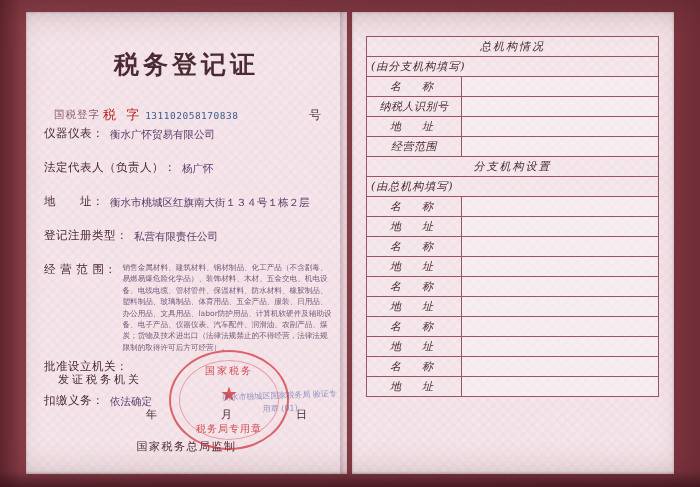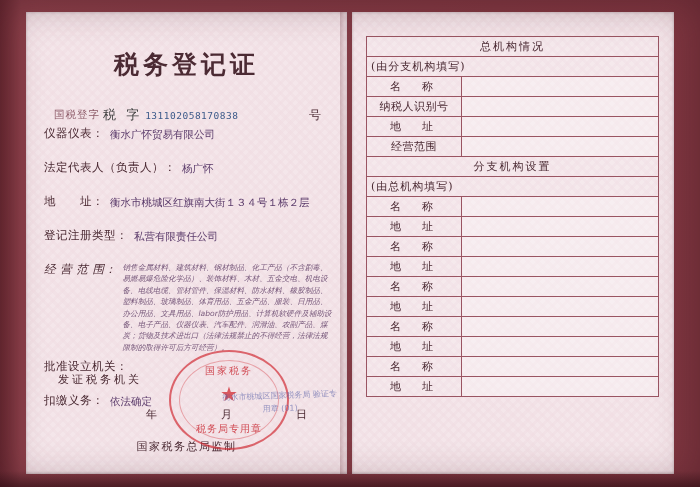--- a/index.html
+++ b/index.html
@@ -108,21 +108,21 @@
   }
   .serial-prefix {
     color: #7a4150;
     letter-spacing: 1px;
     opacity: 0.85;
   }
   .serial-word {
     font-family: "DejaVu Serif", serif;
     font-size: 13px;
     letter-spacing: 3px;
-    color: #404040;
+    color: #b91c1c;
   }
   .serial-number {
     font-family: "DejaVu Sans Mono", monospace;
     font-size: 9.5px;
     color: #3c5a8a;
     letter-spacing: 0.5px;
   }
   .serial-tail {
     margin-left: auto;
     font-family: "DejaVu Serif", serif;
@@ -259,20 +259,21 @@
 
   
   #right-table {
     position: absolute;
     left: 366px;
     top: 36px;
     width: 293px;
     border: 1.5px solid #8a4250;
     border-collapse: collapse;
     background: rgba(255,255,255,0.12);
+    font-style: italic;
   }
   #right-table td {
     border: 1px solid #9a5462;
     font-family: "DejaVu Serif", serif;
     font-size: 11px;
     color: #4a2932;
     height: 19px;
     padding: 0 4px;
   }
   td.hdr {
@@ -349,21 +350,21 @@
       <div class="field-row">
         <span class="field-label">地　　址：</span>
         <span class="field-value">衡水市桃城区红旗南大街１３４号１栋２层</span>
       </div>
 
       <div class="field-row">
         <span class="field-label">登记注册类型：</span>
         <span class="field-value">私营有限责任公司</span>
       </div>
 
-      <div class="field-row" style="min-height:74px;font-style:italic;">
+      <div class="field-row" style="min-height:74px;">
         <span class="field-label">经 营 范 围：</span>
         <span class="scope-block">销售金属材料、建筑材料、钢材制品、化工产品（不含剧毒、易燃易爆危险化学品）、装饰材料、木材、五金交电、机电设备、电线电缆、管材管件、保温材料、防水材料、橡胶制品、塑料制品、玻璃制品、体育用品、五金产品、服装、日用品、办公用品、文具用品、labor防护用品、计算机软硬件及辅助设备、电子产品、仪器仪表、汽车配件、润滑油、农副产品、煤炭；货物及技术进出口（法律法规禁止的不得经营，法律法规限制的取得许可后方可经营）。</span>
       </div>
 
       <div class="field-row">
         <span class="field-label">批准设立机关：</span>
         <span class="field-value"></span>
       </div>
 
       <div class="field-row">

